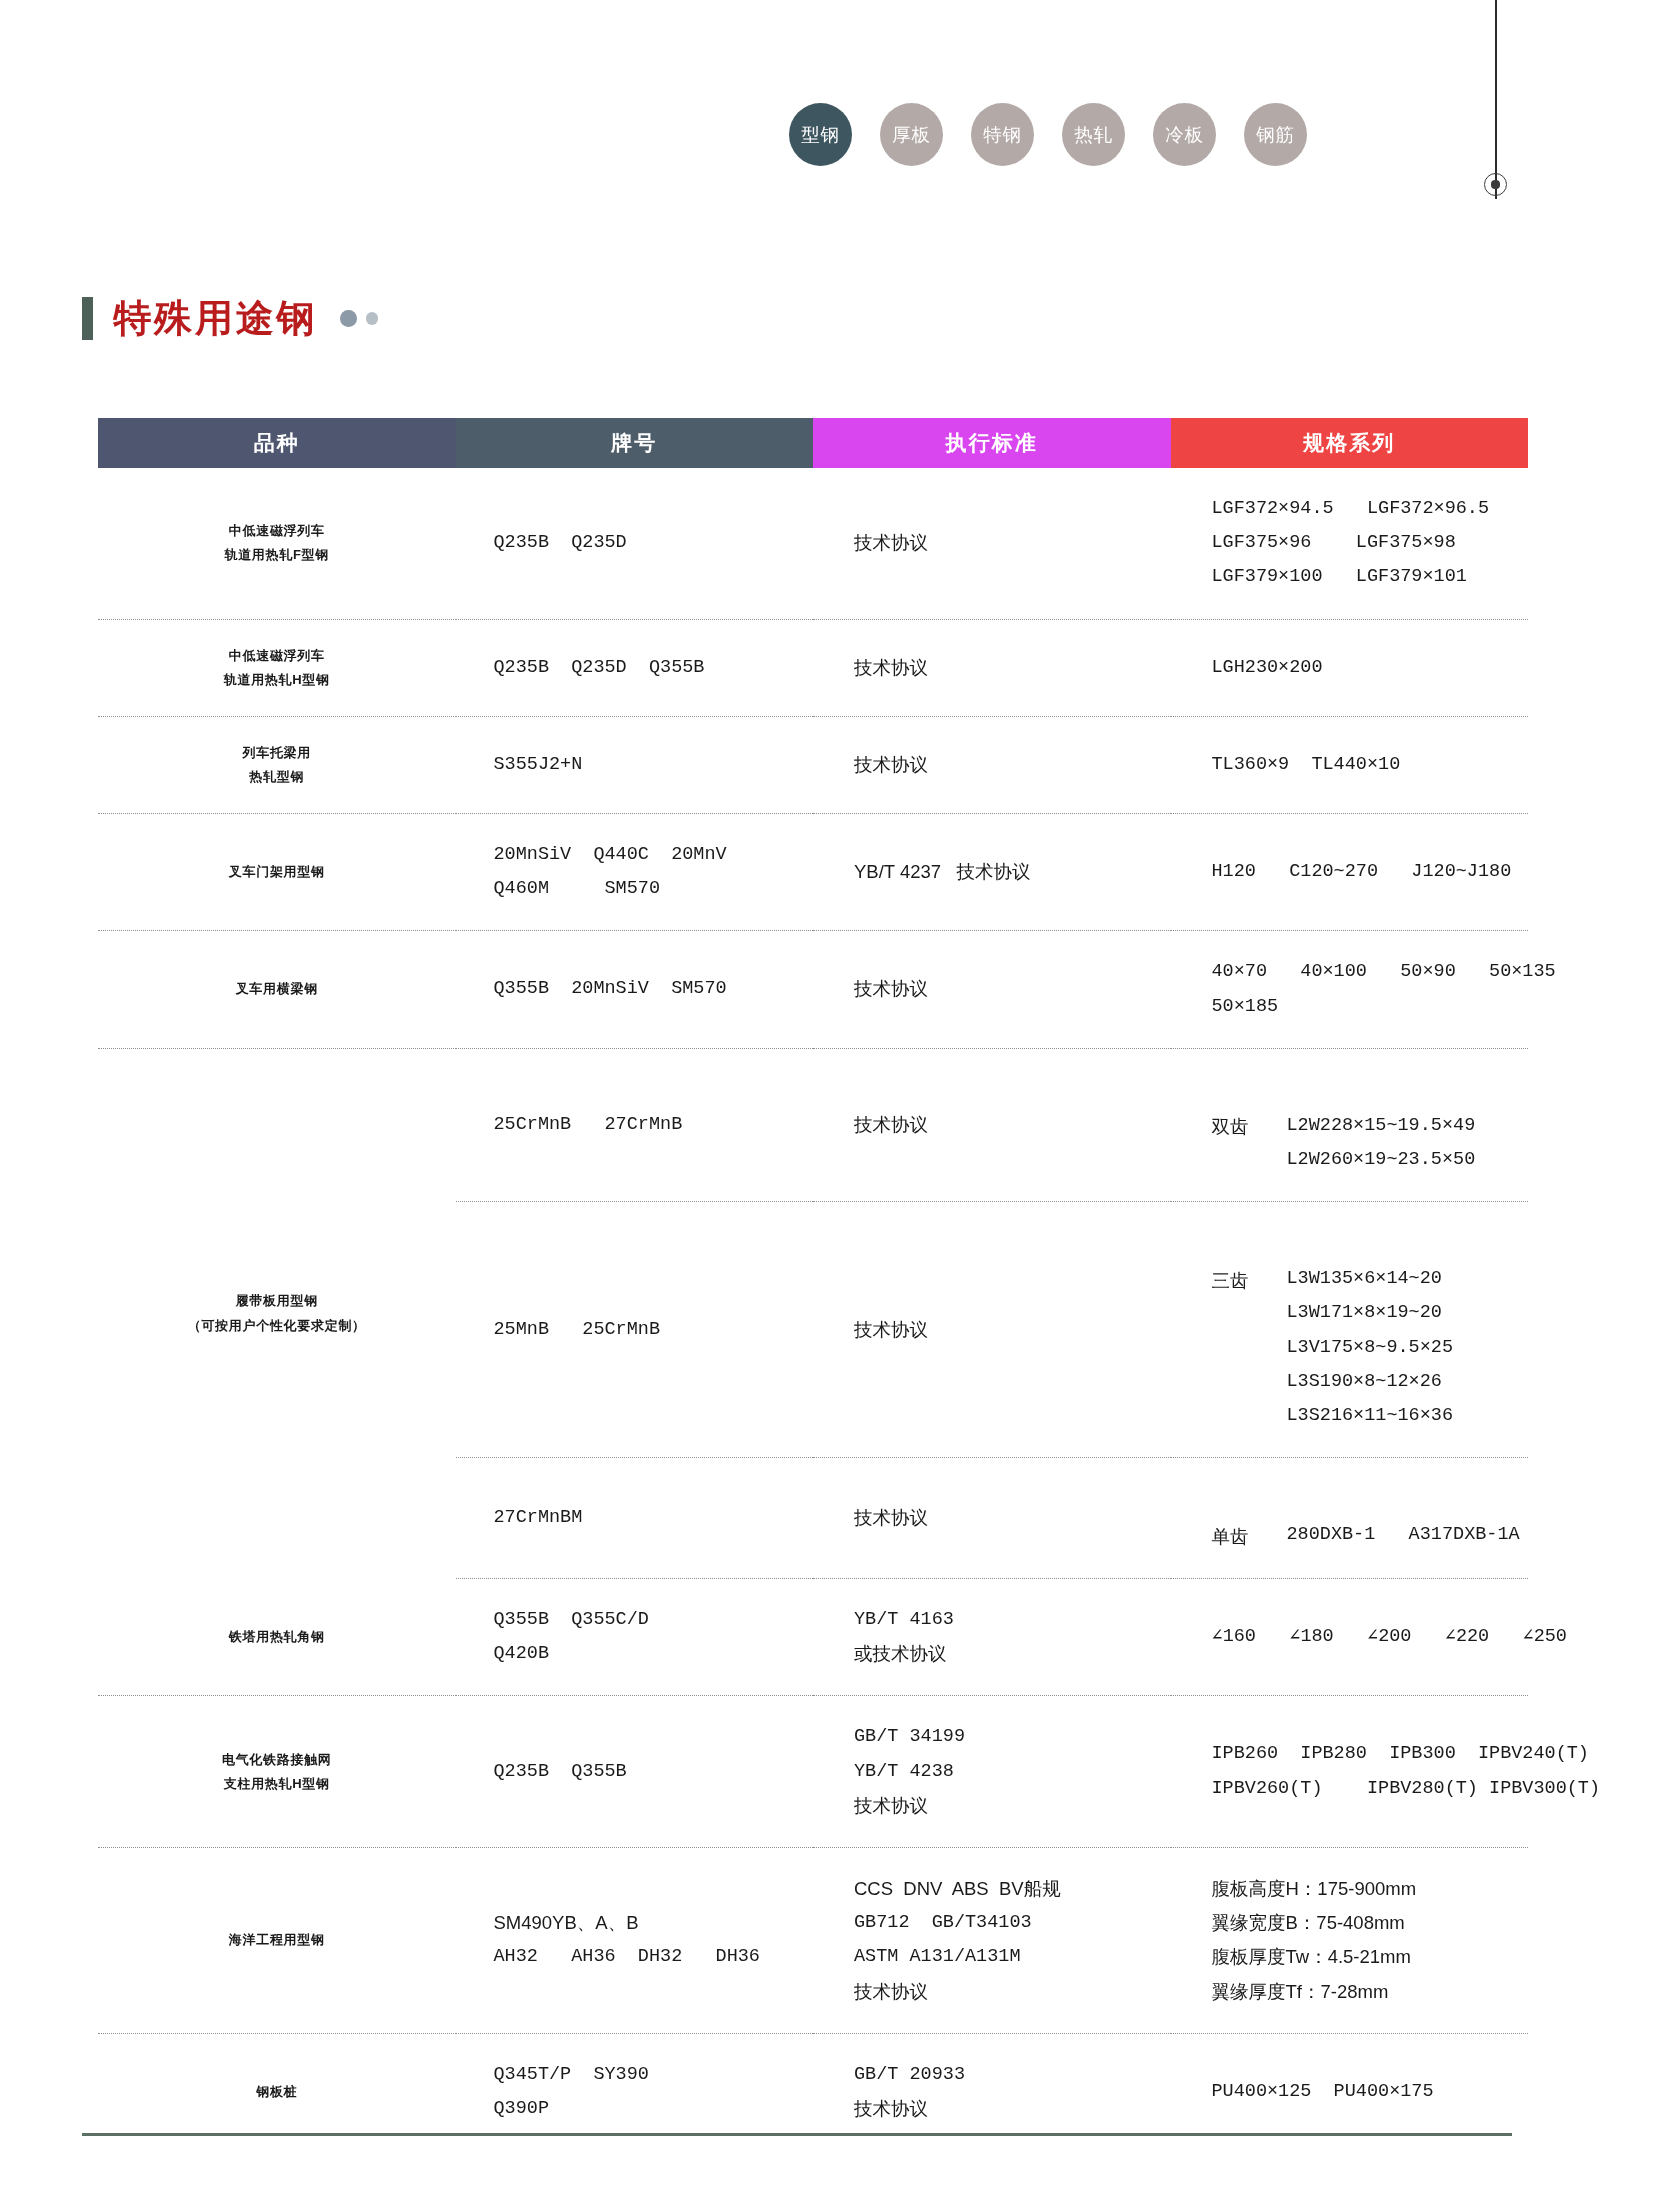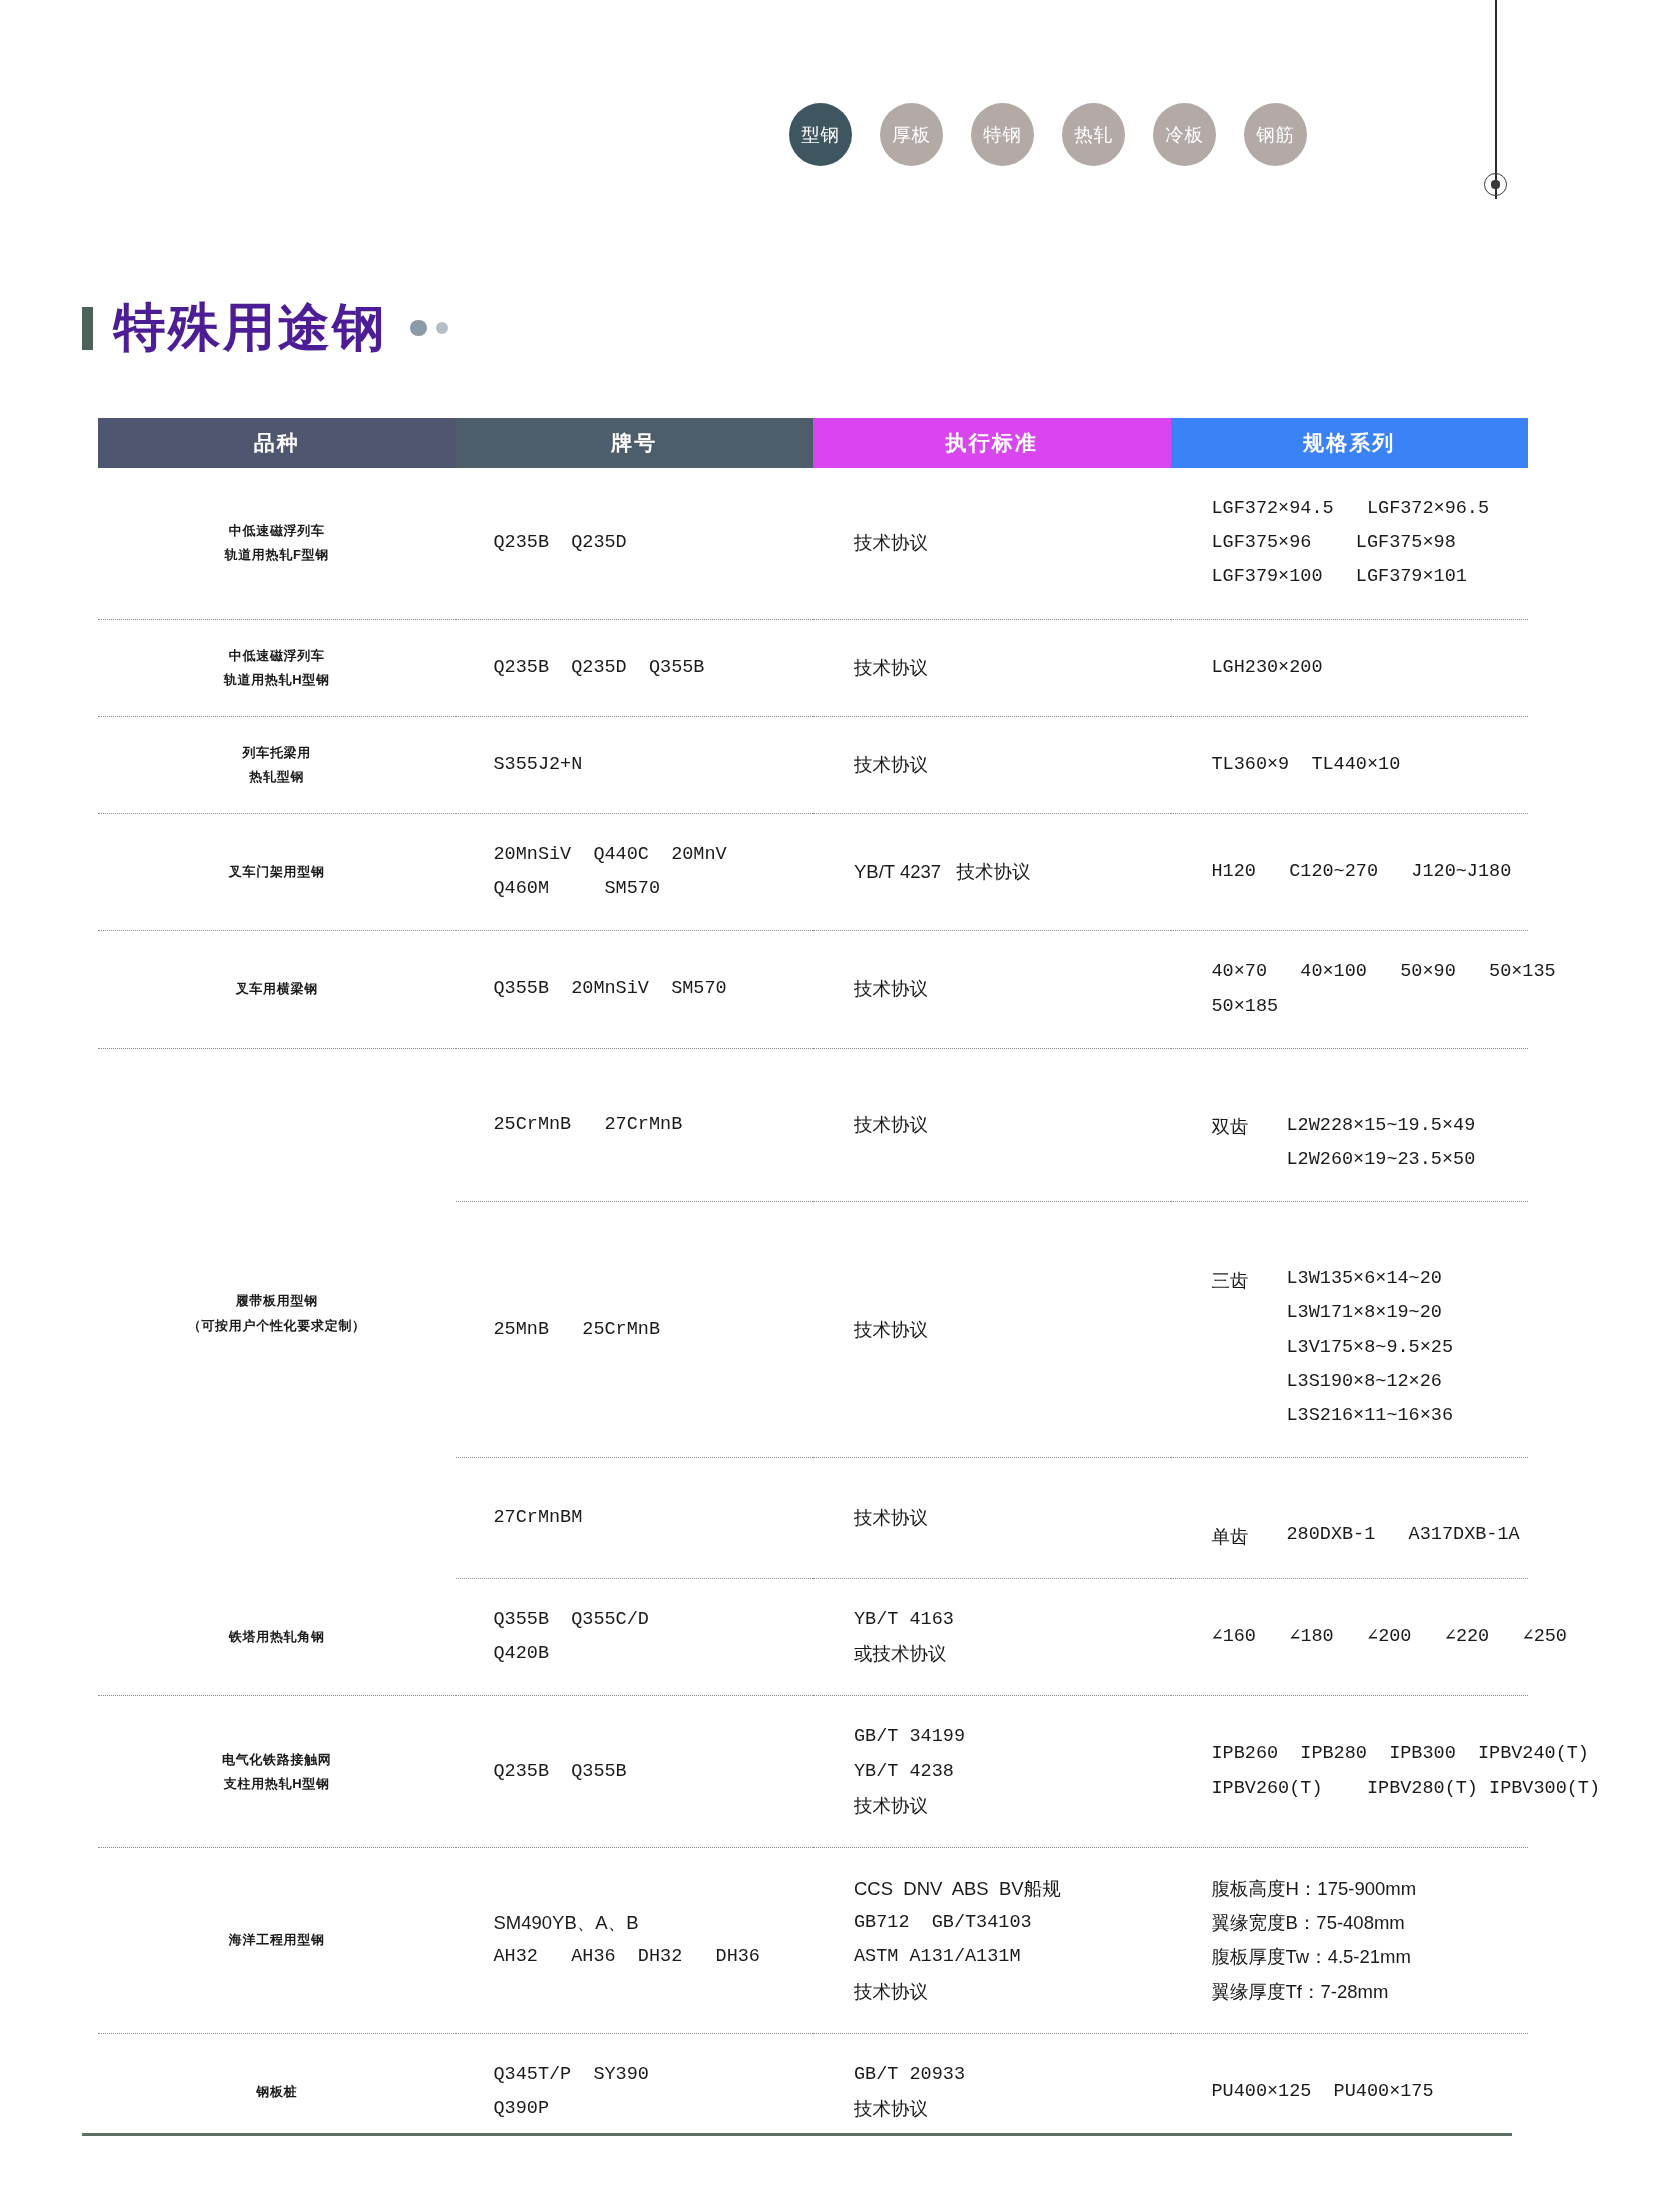--- a/index.html
+++ b/index.html
@@ -81,23 +81,23 @@
   }
   .title-bar {
     width: 11px;
     height: 43px;
     background: #4d6158;
     margin-right: 20.6px;
   }
   .title-text {
     font-family: "Liberation Sans", "DejaVu Sans", sans-serif;
     font-weight: bold;
-    font-size: 52px;
+    font-size: 38px;
     letter-spacing: 2.7px;
-    color: #4c1d95;
+    color: #b91c1c;
   }
   .title-dots {
     display: flex;
     align-items: center;
     margin-left: 23px;
     gap: 9.6px;
   }
   .dot-lg { width: 16.5px; height: 16.5px; border-radius: 50%; background: #8b9aa6; }
   .dot-sm { width: 12.3px; height: 12.3px; border-radius: 50%; background: #b6bec6; }
 
@@ -119,21 +119,21 @@
     font-weight: bold;
     font-size: 21px;
     color: #ffffff;
     letter-spacing: 2.1px;
     text-align: center;
     border: none;
   }
   .hdr-grad-1 { background: #4e5670; }
   .hdr-grad-2 { background: #4d5d6a; }
   .hdr-grad-3 { background: #d946ef; }
-  .hdr-grad-4 { background: #3b82f6; }
+  .hdr-grad-4 { background: #ef4444; }
 
   table.spec td {
     border-bottom: 1.4px dotted #8d8d8d;
     padding: 24px 0;
     vertical-align: middle;
     font-size: 18.5px;
     line-height: 1.85;
   }
   table.spec tr.last-row td { border-bottom: none; }
 

